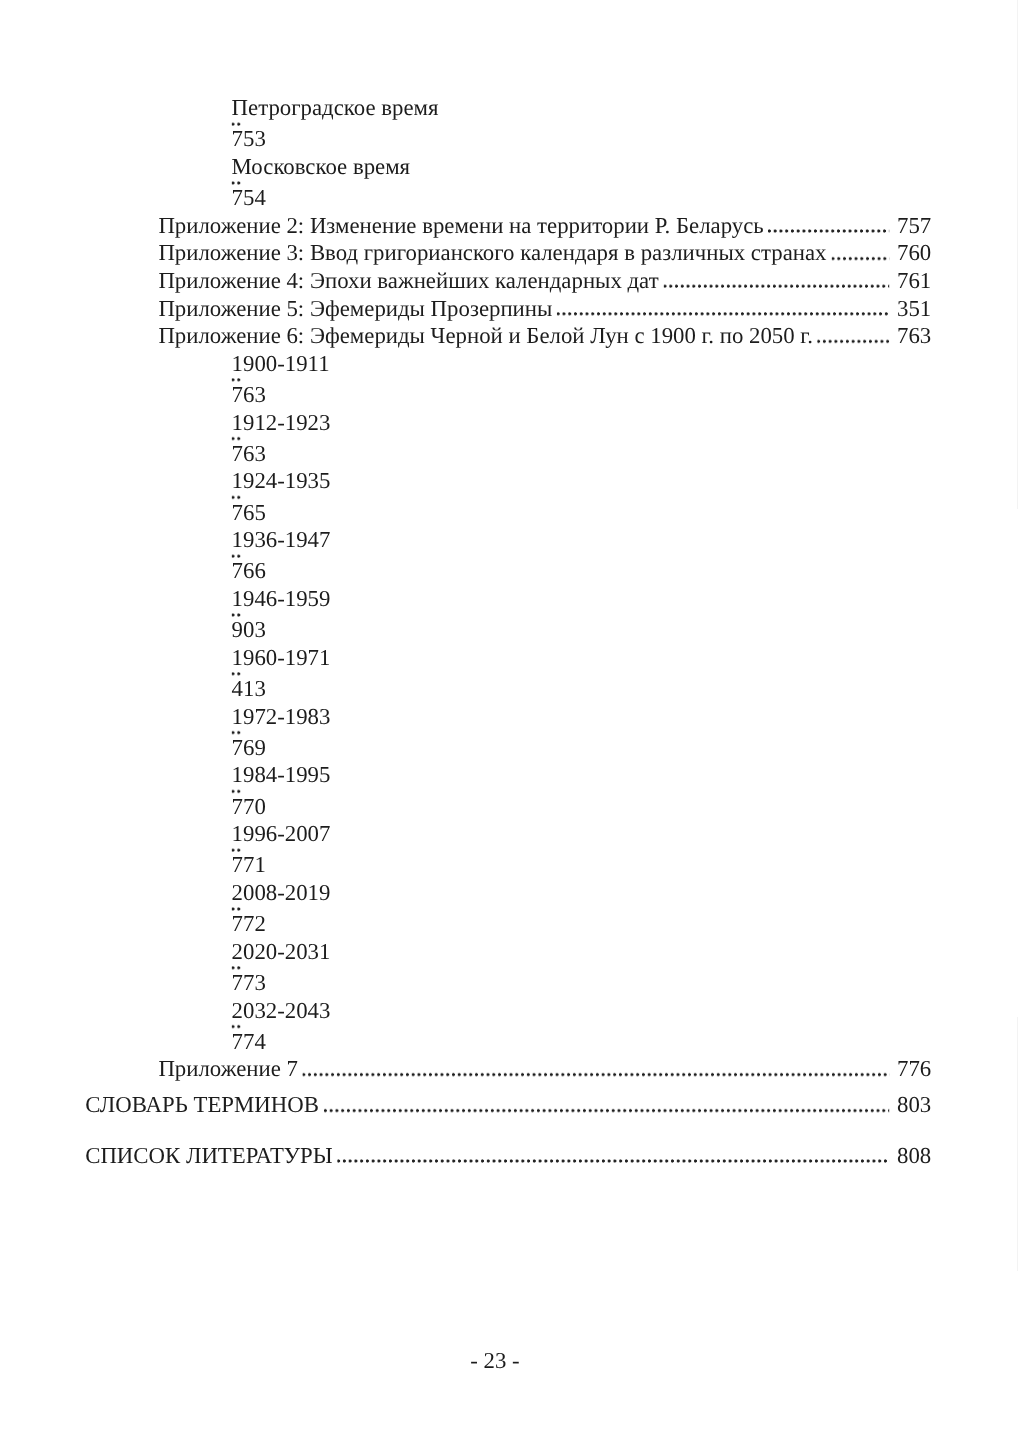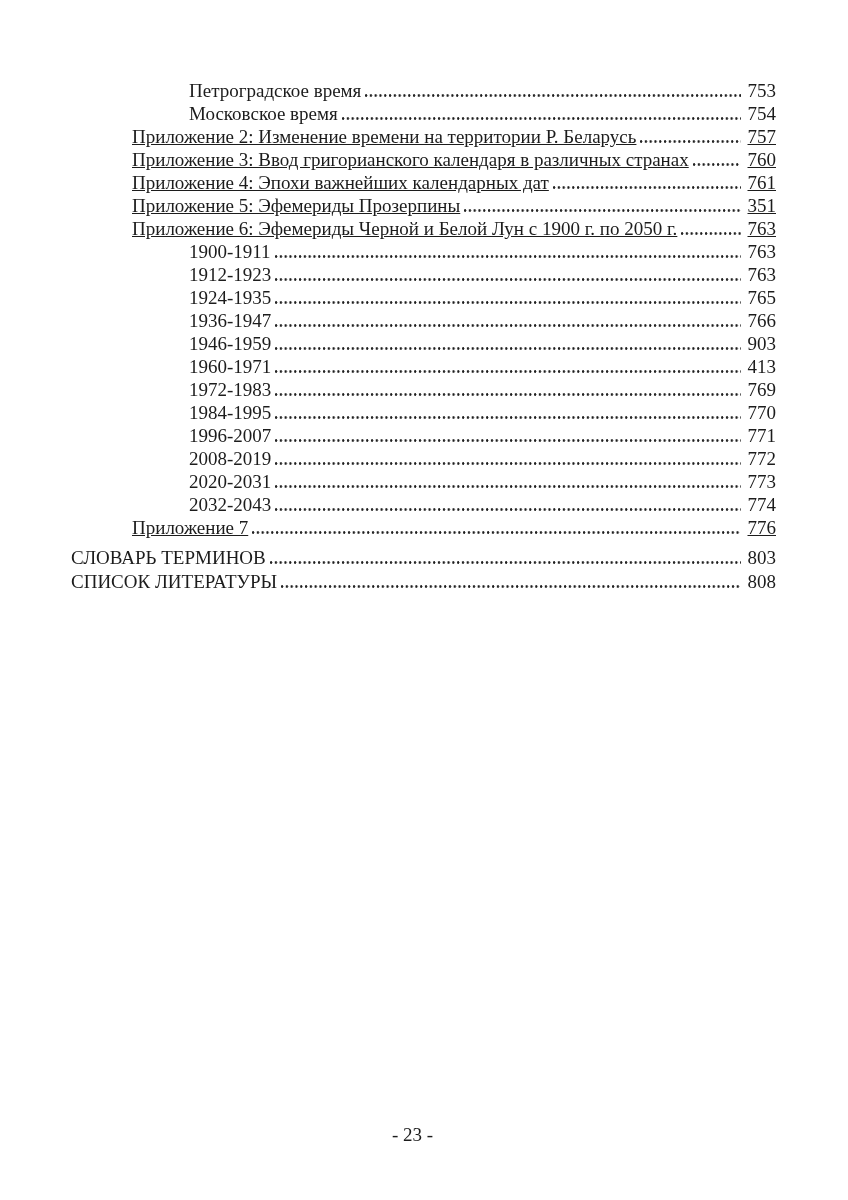--- a/index.html
+++ b/index.html
@@ -23,24 +23,24 @@
     left: 71px;
     top: 79px;
     width: 705px;
   }
   .toc-row {
     display: flex;
     align-items: baseline;
     line-height: 23px;
     white-space: nowrap;
   }
-  .toc-row.level1 { padding-left: 61px; text-decoration: underline; }
-  .toc-row.level2 { padding-left: 118px; }
+  .toc-row.level1 { padding-left: 61px; }
+  .toc-row.level2 { padding-left: 118px; flex-direction: column; }
   .toc-row.level0 { margin-top: 7px; }
-  .toc-row.level0 + .toc-row.level0 { margin-top: 1px; font-family: Liberation Serif, serif; }
+  .toc-row.level0 + .toc-row.level0 { margin-top: 19px; font-family: Liberation Serif, serif; }
   .toc-label {
     flex: 0 0 auto;
   }
   .toc-leader {
     flex: 1 1 auto;
     min-width: 8px;
     height: 3px;
     margin: 0 7px 0 4px;
     background-image: radial-gradient(circle at 1.1px 1.5px, #1e1e1e 1px, rgba(0,0,0,0) 1.5px);
     background-size: 4.8px 3px;

